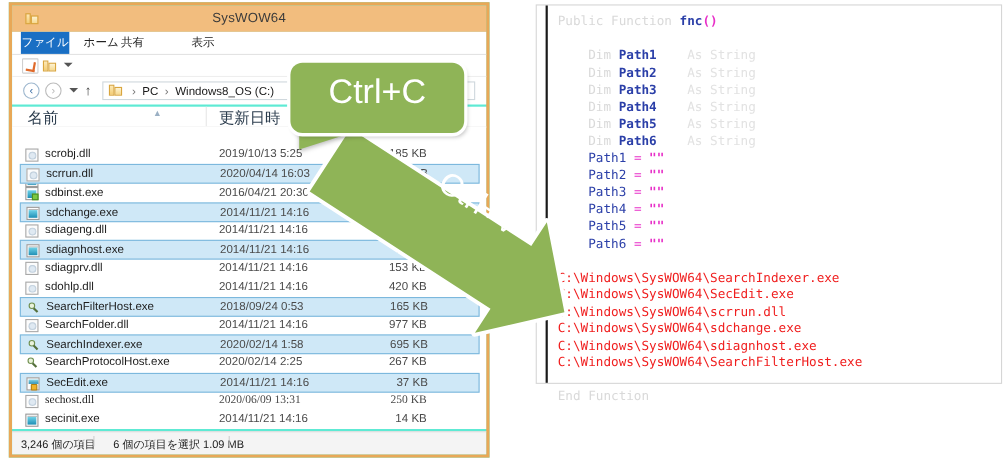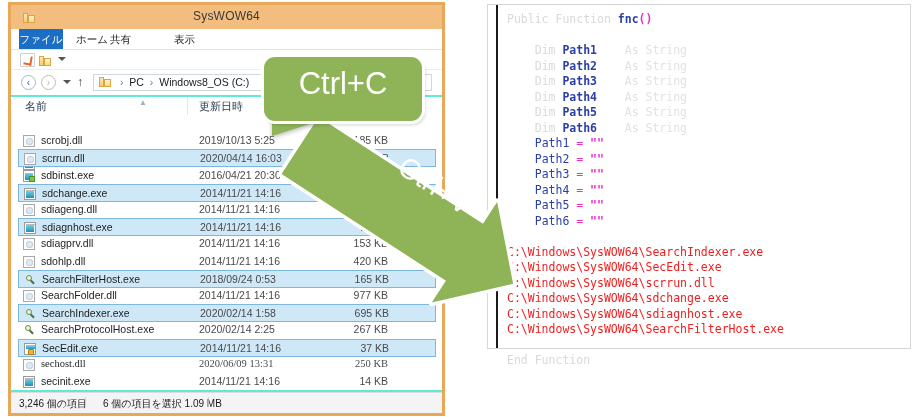--- a/index.html
+++ b/index.html
@@ -51,21 +51,21 @@
   .nav-up{position:absolute;left:66px;top:5px;font-size:12px;color:#333;line-height:15px;}
   #crumbbox{position:absolute;left:82px;top:4px;right:10px;height:17px;
       border:1px solid #cfd8dd;background:#fff;box-sizing:border-box;}
   #crumbs{position:absolute;left:88px;top:6px;font-size:10.5px;color:#1a1a1a;white-space:nowrap;}
   #crumbs .sep{color:#7a7a7a;margin:0 3px;}
   .crumb-folder{display:inline-block;vertical-align:-2px;margin-right:2px;}
 
   
   #colhdr{position:absolute;left:0;right:0;top:92px;height:18px;background:#fff;
           border-bottom:1px solid #e0e0e0;}
-  .ch{position:absolute;top:2px;font-size:11px;color:#2b3c4d;}
+  .ch{position:absolute;top:2px;font-size:14px;color:#2b3c4d;}
   .ch.name{left:14px;}
   .ch.date{left:188px;}
   .ch.size{left:342px;}
   .ch-sortmark{position:absolute;left:128px;top:1px;font-size:8px;color:#9bb0c4;}
   .ch-div{position:absolute;top:0;width:1px;height:18px;background:#e6e6e6;}
 
   
   #filelist{position:absolute;left:0;right:0;top:110px;height:275px;background:#fff;}
   .frow{position:absolute;left:7px;right:6px;height:18px;box-sizing:border-box;}
   .frow.sel{background:#cfe8f7;border:1px solid #7cb8dd;}

